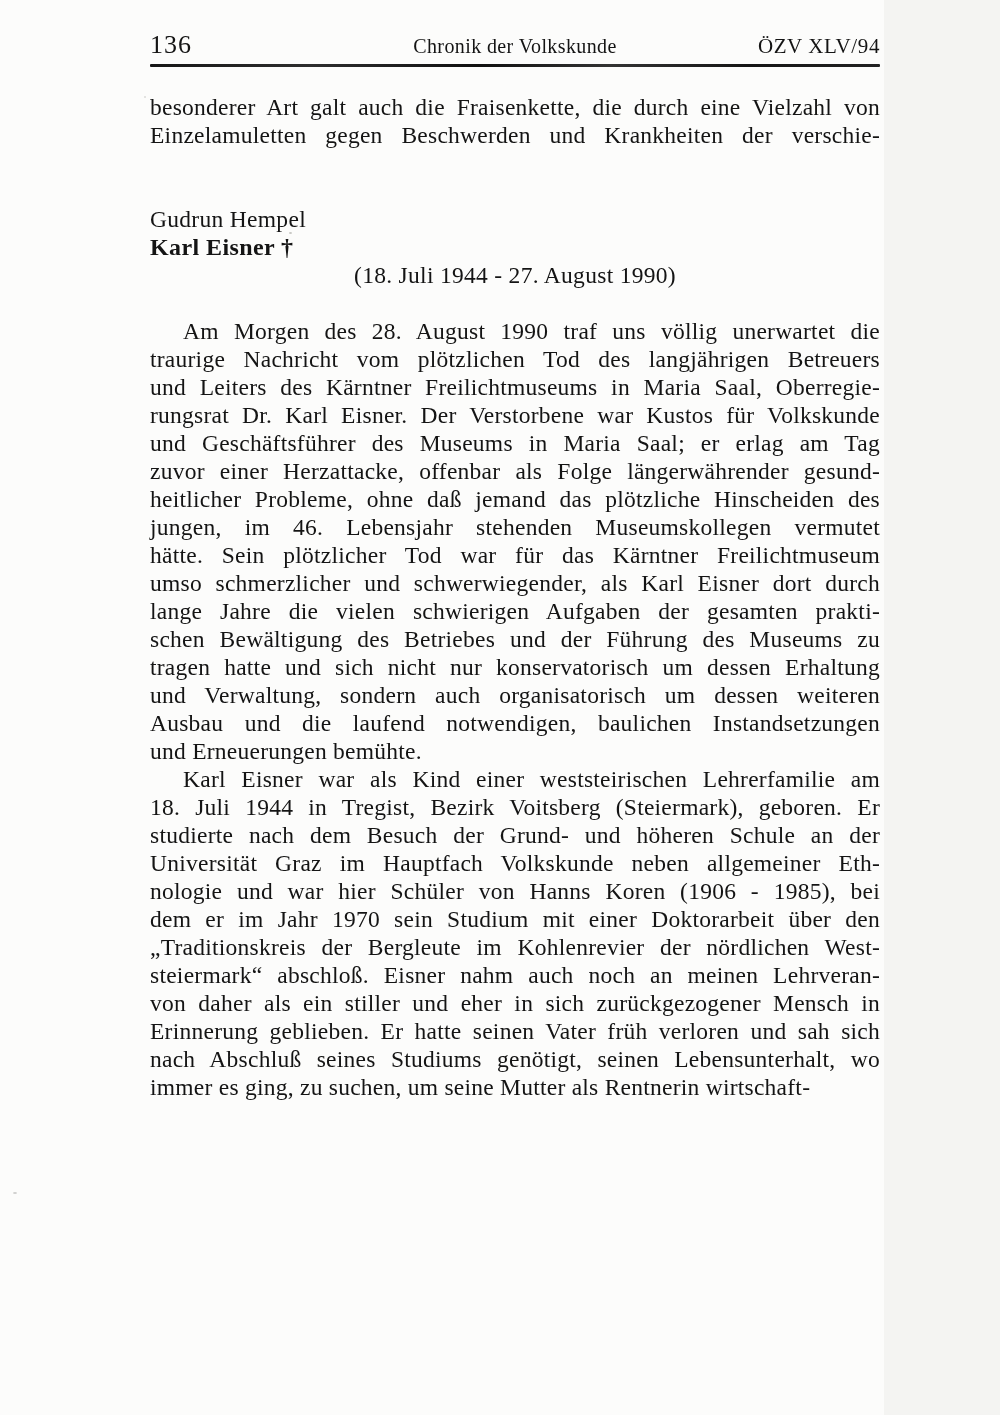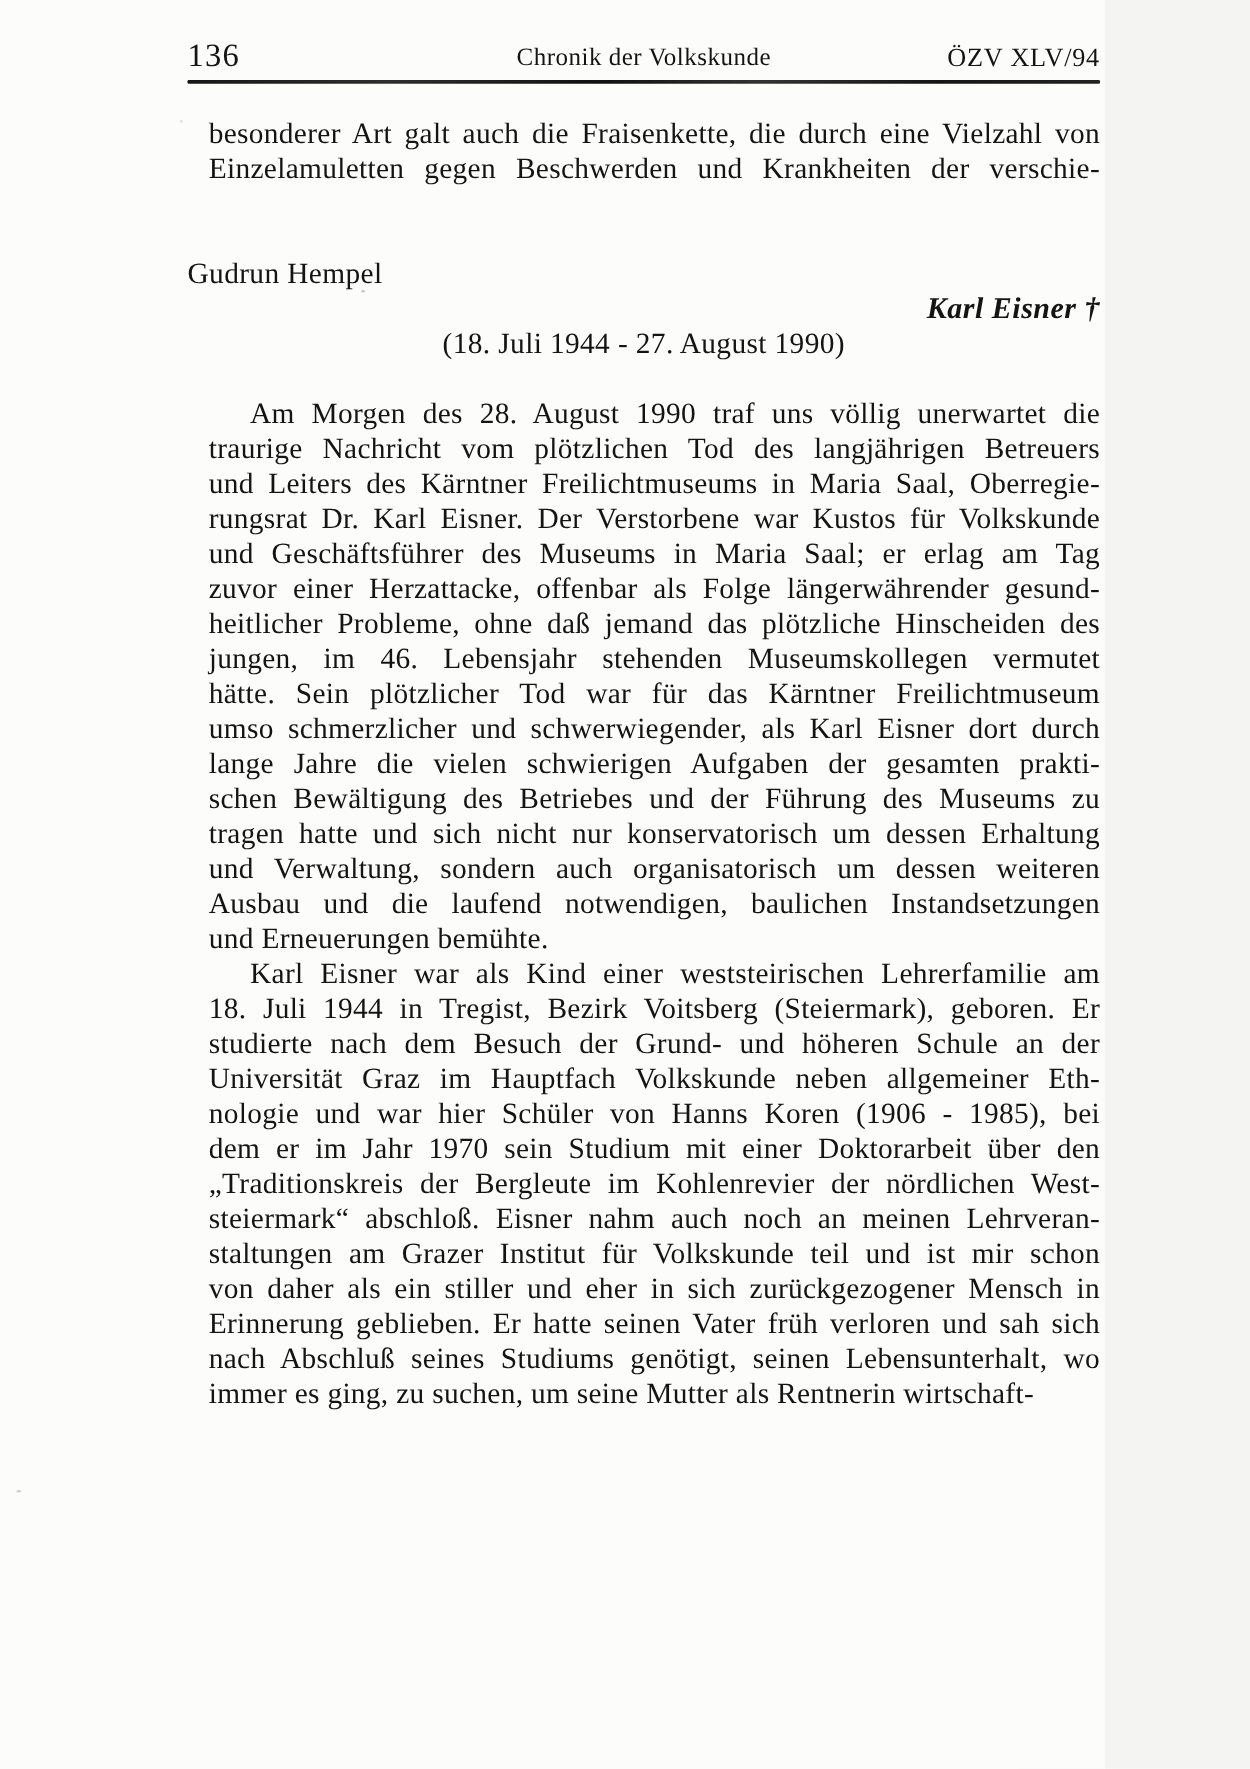--- a/index.html
+++ b/index.html
@@ -61,42 +61,40 @@
   .body-text {
     font-size: 23.5px;
     letter-spacing: 0.25px;
   }
   .tline {
     line-height: 28px;
     height: 28px;
     text-align: justify;
     text-align-last: justify;
     white-space: normal;
-    margin-left: 17px;
   }
   .tline-last {
     text-align-last: left;
   }
   .intro { margin-top: 26px; }
   .para .tline:first-child { text-indent: 33px; }
   .byline {
     margin-top: 56px;
     font-size: 23.5px;
     line-height: 28px;
     text-align: left;
     letter-spacing: 0.3px;
   }
   .obit-title {
     margin: 0;
     font-size: 24px;
     font-weight: 700;
     line-height: 28px;
-    text-align: right;
+    text-align: left;
     letter-spacing: 0.4px;
-    font-style: italic;
   }
   .obit-dates {
     font-size: 23.5px;
     line-height: 28px;
     text-align: center;
     letter-spacing: 0.3px;
   }
   .para-1 { margin-top: 28px; }
   .para-2 { margin-top: 0; }
   
@@ -155,21 +153,20 @@
 
     <div class="body-text para para-2">
         <div class="tline">Karl Eisner war als Kind einer weststeirischen Lehrerfamilie am</div>
         <div class="tline">18. Juli 1944 in Tregist, Bezirk Voitsberg (Steiermark), geboren. Er</div>
         <div class="tline">studierte nach dem Besuch der Grund- und höheren Schule an der</div>
         <div class="tline">Universität Graz im Hauptfach Volkskunde neben allgemeiner Eth-</div>
         <div class="tline">nologie und war hier Schüler von Hanns Koren (1906 - 1985), bei</div>
         <div class="tline">dem er im Jahr 1970 sein Studium mit einer Doktorarbeit über den</div>
         <div class="tline">„Traditionskreis der Bergleute im Kohlenrevier der nördlichen West-</div>
         <div class="tline">steiermark“ abschloß. Eisner nahm auch noch an meinen Lehrveran-</div>
-        <div class="tline">staltungen am Grazer Institut für Volkskunde teil und ist mir schon</div>
         <div class="tline">von daher als ein stiller und eher in sich zurückgezogener Mensch in</div>
         <div class="tline">Erinnerung geblieben. Er hatte seinen Vater früh verloren und sah sich</div>
         <div class="tline">nach Abschluß seines Studiums genötigt, seinen Lebensunterhalt, wo</div>
         <div class="tline tline-last">immer es ging, zu suchen, um seine Mutter als Rentnerin wirtschaft-</div>
       </div>
 
   </div>
 
   <span class="speck speck-a"></span>
   <span class="speck speck-b"></span>

